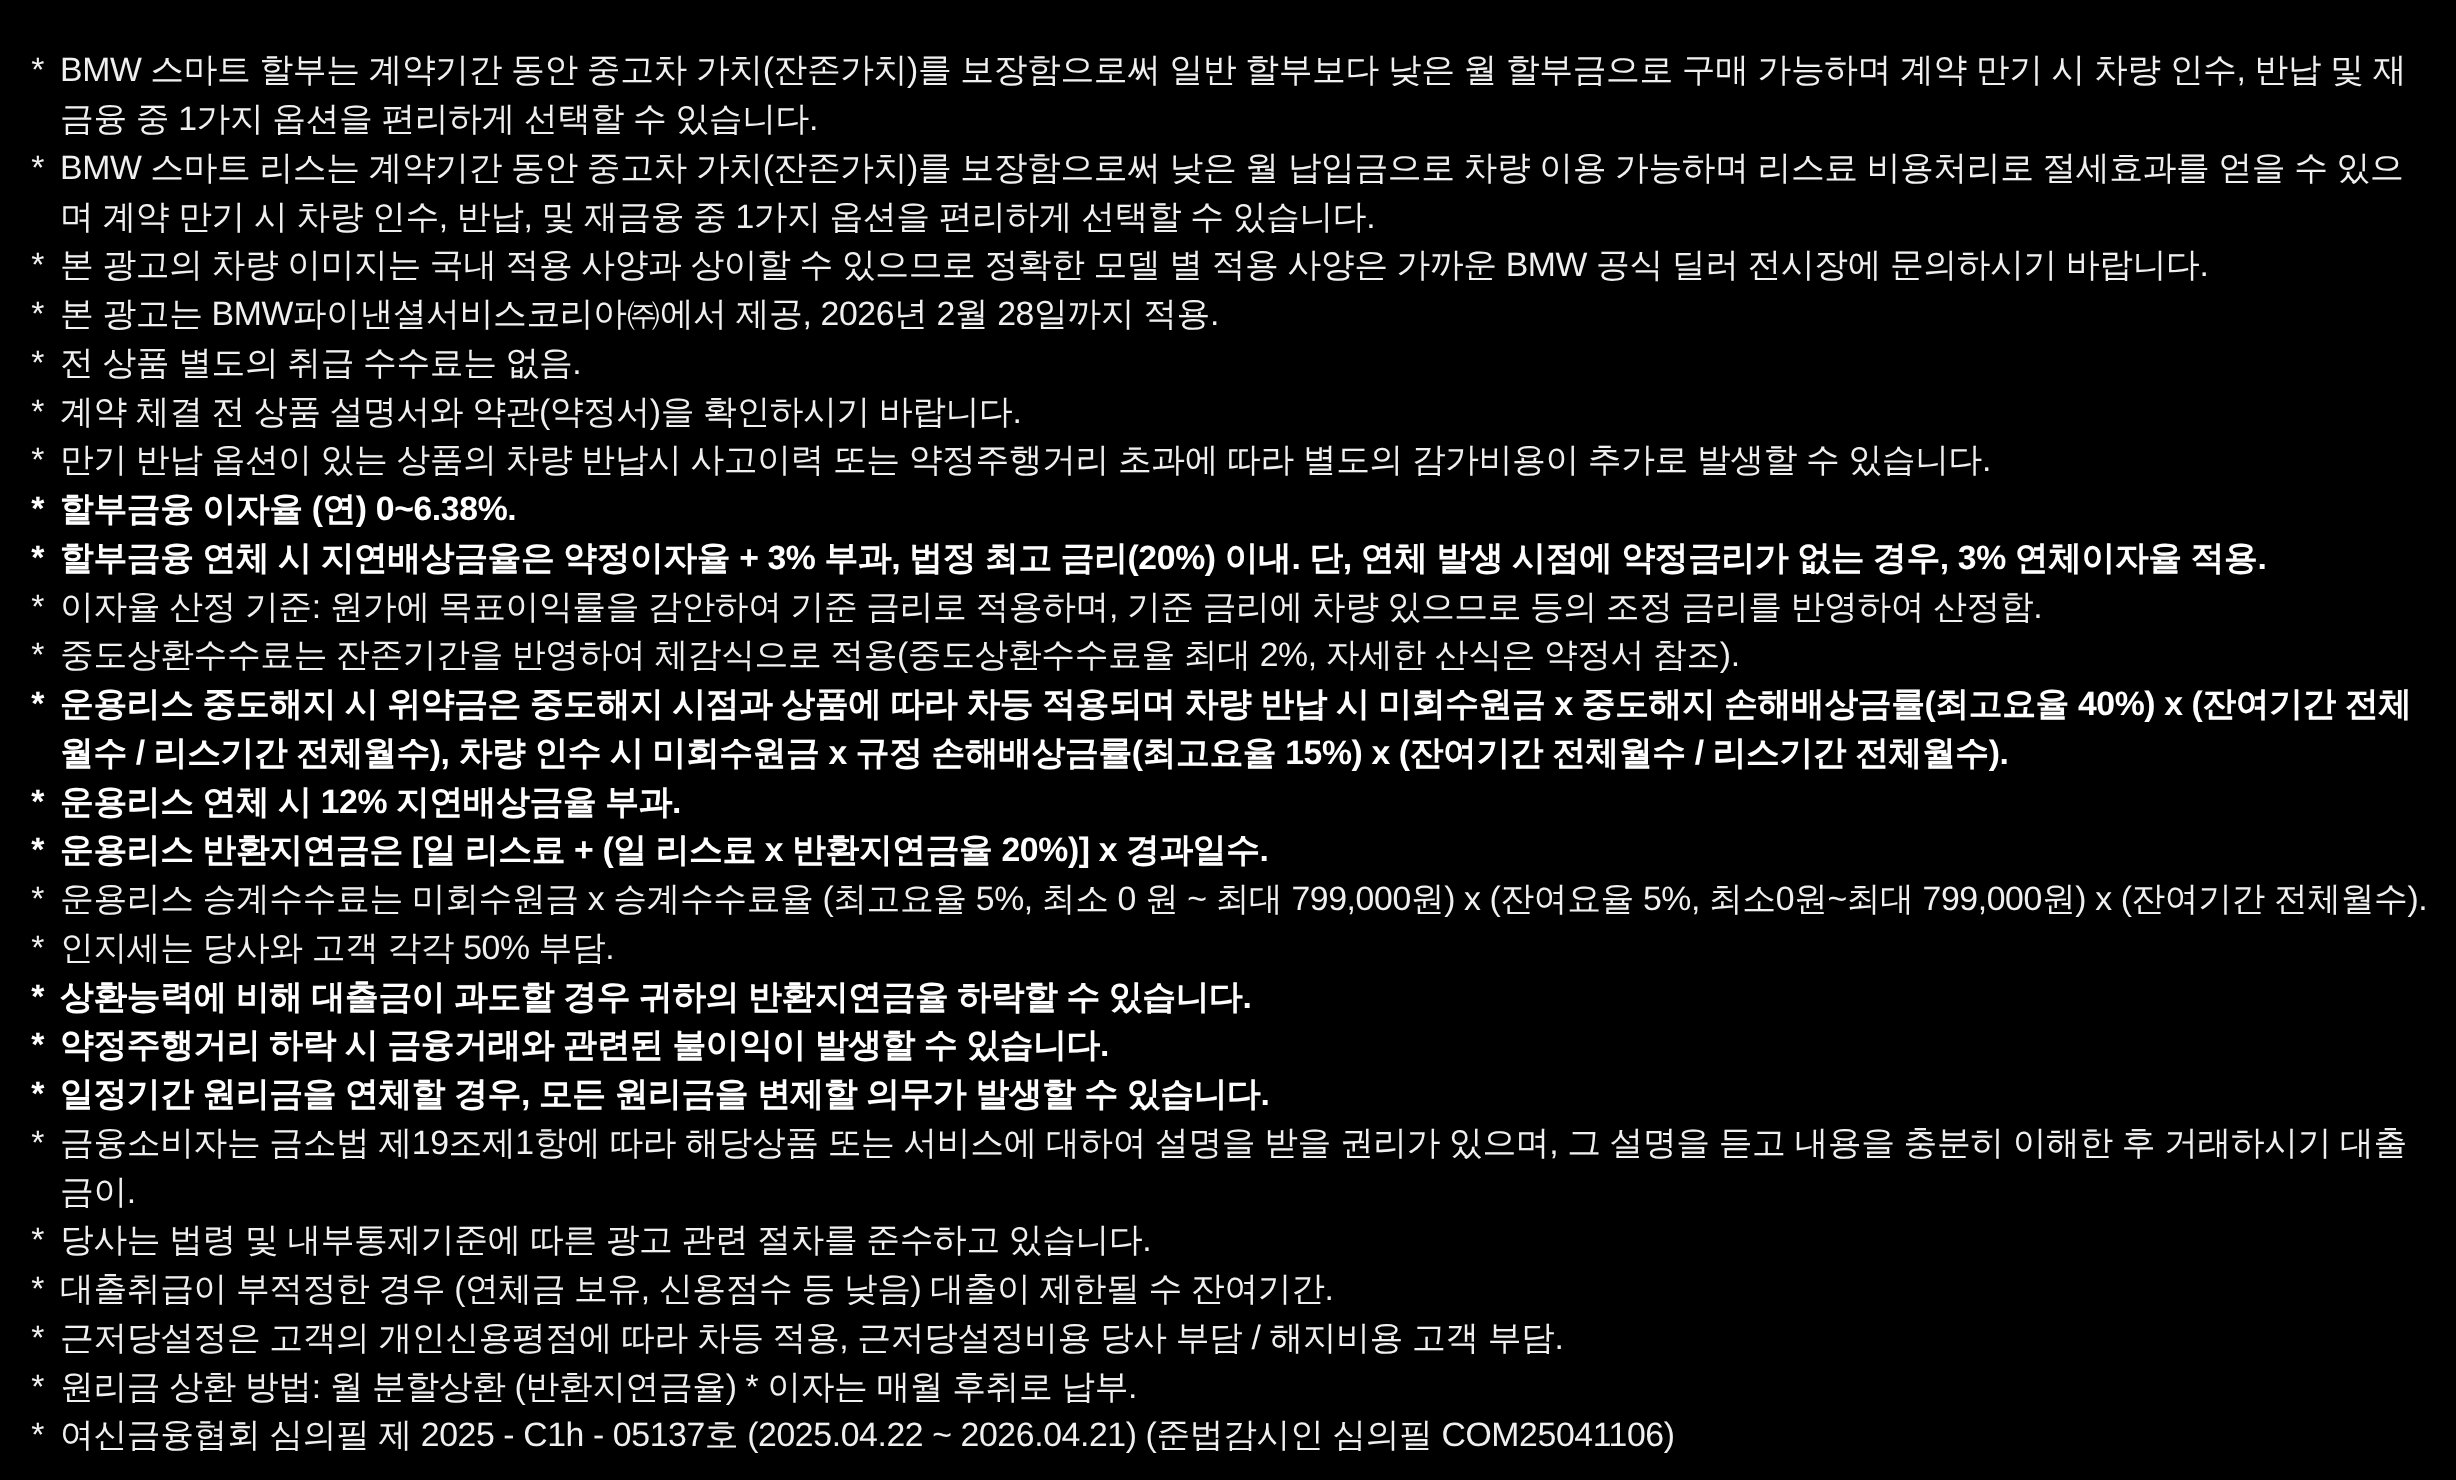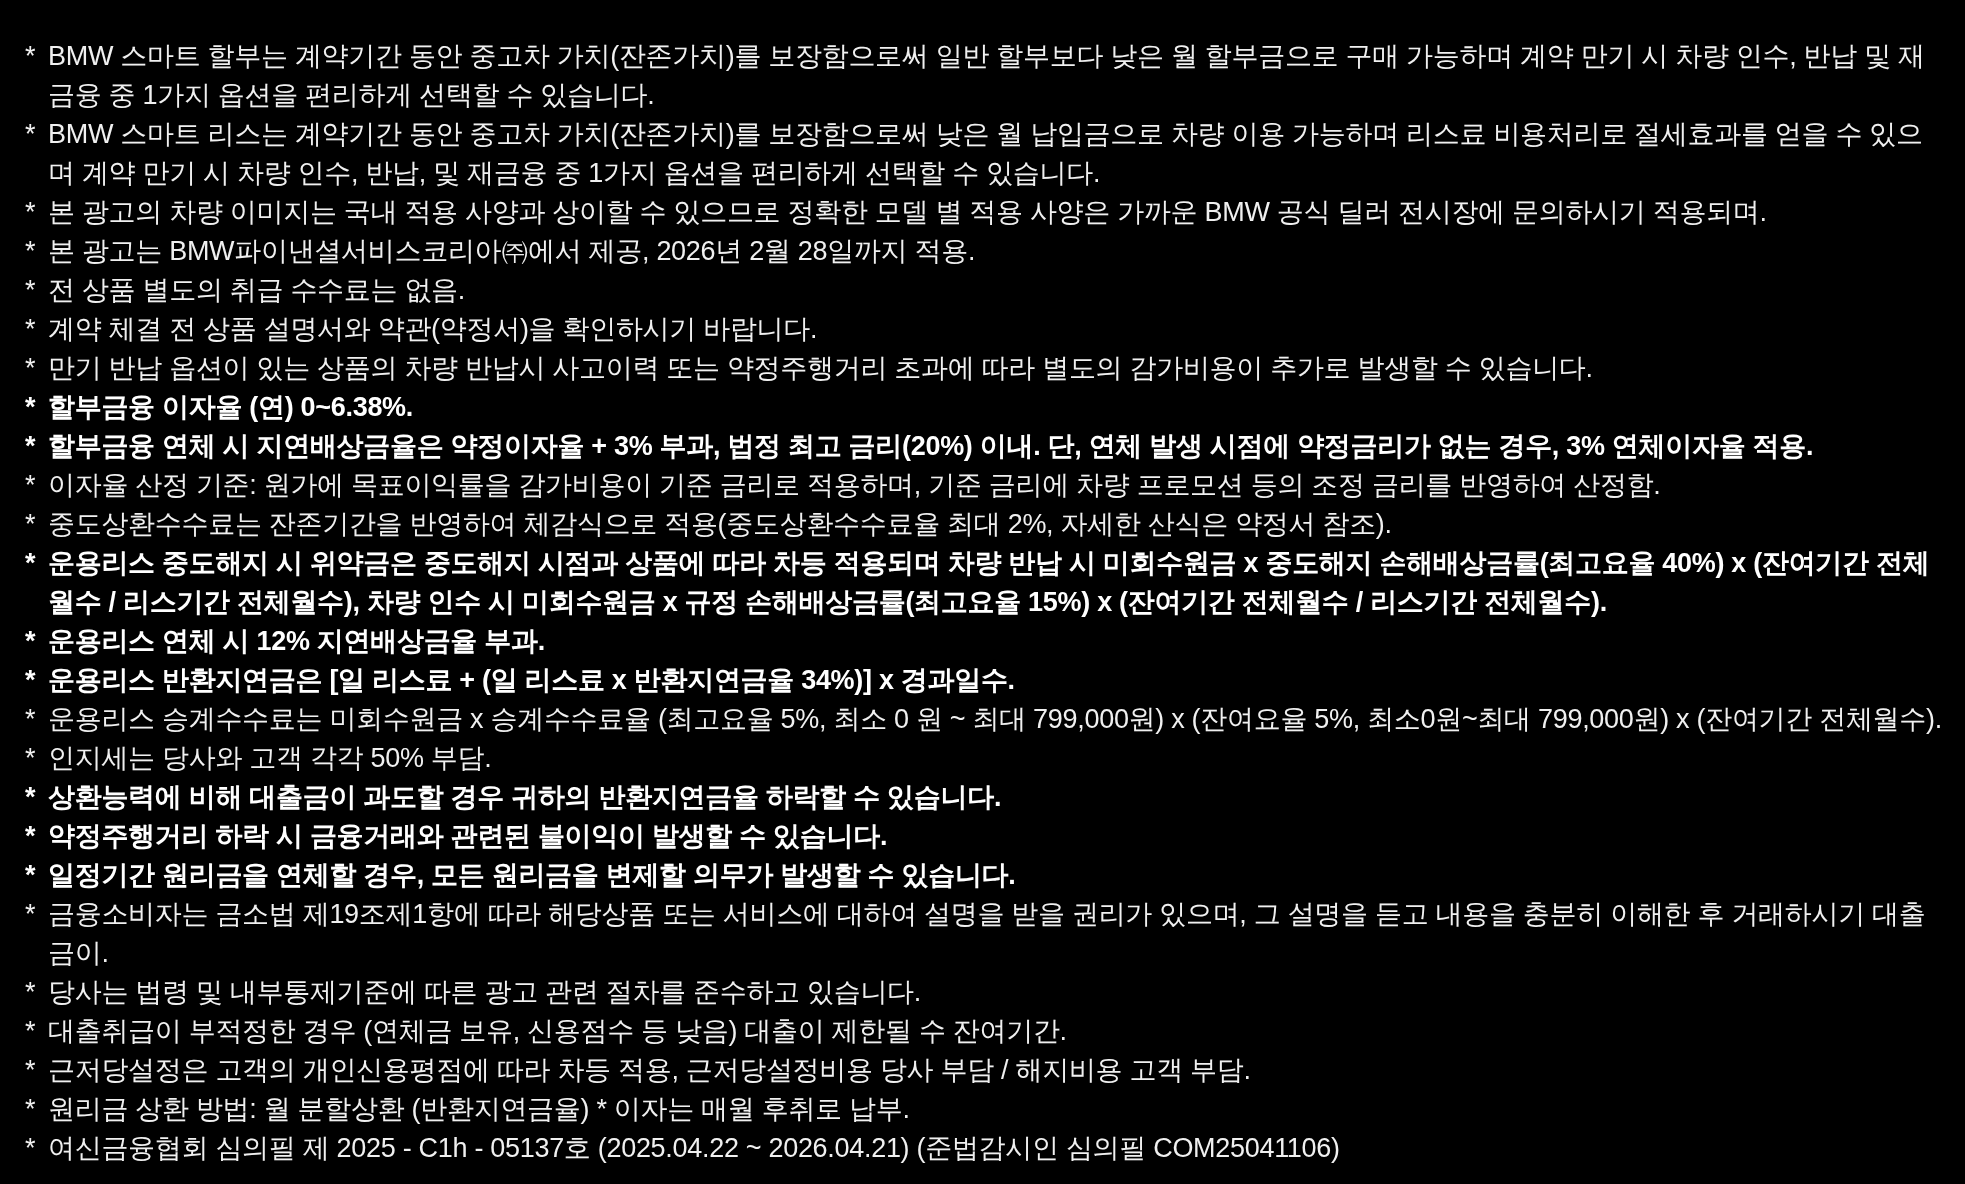--- a/index.html
+++ b/index.html
@@ -50,21 +50,21 @@
     <div class="notice">
       <span class="marker">*</span>
       <span class="text">BMW 스마트 할부는 계약기간 동안 중고차 가치(잔존가치)를 보장함으로써 일반 할부보다 낮은 월 할부금으로 구매 가능하며 계약 만기 시 차량 인수, 반납 및 재금융 중 1가지 옵션을 편리하게 선택할 수 있습니다.</span>
     </div>
     <div class="notice">
       <span class="marker">*</span>
       <span class="text">BMW 스마트 리스는 계약기간 동안 중고차 가치(잔존가치)를 보장함으로써 낮은 월 납입금으로 차량 이용 가능하며 리스료 비용처리로 절세효과를 얻을 수 있으며 계약 만기 시 차량 인수, 반납, 및 재금융 중 1가지 옵션을 편리하게 선택할 수 있습니다.</span>
     </div>
     <div class="notice">
       <span class="marker">*</span>
-      <span class="text">본 광고의 차량 이미지는 국내 적용 사양과 상이할 수 있으므로 정확한 모델 별 적용 사양은 가까운 BMW 공식 딜러 전시장에 문의하시기 적용되며.</span>
+      <span class="text">본 광고의 차량 이미지는 국내 적용 사양과 상이할 수 있으므로 정확한 모델 별 적용 사양은 가까운 BMW 공식 딜러 전시장에 문의하시기 바랍니다.</span>
     </div>
     <div class="notice">
       <span class="marker">*</span>
       <span class="text">본 광고는 BMW파이낸셜서비스코리아㈜에서 제공, 2026년 2월 28일까지 적용.</span>
     </div>
     <div class="notice">
       <span class="marker">*</span>
       <span class="text">전 상품 별도의 취급 수수료는 없음.</span>
     </div>
     <div class="notice">
@@ -78,37 +78,37 @@
     <div class="notice bold">
       <span class="marker">*</span>
       <span class="text">할부금융 이자율 (연) 0~6.38%.</span>
     </div>
     <div class="notice bold">
       <span class="marker">*</span>
       <span class="text">할부금융 연체 시 지연배상금율은 약정이자율 + 3% 부과, 법정 최고 금리(20%) 이내. 단, 연체 발생 시점에 약정금리가 없는 경우, 3% 연체이자율 적용.</span>
     </div>
     <div class="notice">
       <span class="marker">*</span>
-      <span class="text">이자율 산정 기준: 원가에 목표이익률을 감가비용이 기준 금리로 적용하며, 기준 금리에 차량 프로모션 등의 조정 금리를 반영하여 산정함.</span>
+      <span class="text">이자율 산정 기준: 원가에 목표이익률을 감안하여 기준 금리로 적용하며, 기준 금리에 차량 있으므로 등의 조정 금리를 반영하여 산정함.</span>
     </div>
     <div class="notice">
       <span class="marker">*</span>
       <span class="text">중도상환수수료는 잔존기간을 반영하여 체감식으로 적용(중도상환수수료율 최대 2%, 자세한 산식은 약정서 참조).</span>
     </div>
     <div class="notice bold">
       <span class="marker">*</span>
       <span class="text">운용리스 중도해지 시 위약금은 중도해지 시점과 상품에 따라 차등 적용되며 차량 반납 시 미회수원금 x 중도해지 손해배상금률(최고요율 40%) x (잔여기간 전체월수 / 리스기간 전체월수), 차량 인수 시 미회수원금 x 규정 손해배상금률(최고요율 15%) x (잔여기간 전체월수 / 리스기간 전체월수).</span>
     </div>
     <div class="notice bold">
       <span class="marker">*</span>
       <span class="text">운용리스 연체 시 12% 지연배상금율 부과.</span>
     </div>
     <div class="notice bold">
       <span class="marker">*</span>
-      <span class="text">운용리스 반환지연금은 [일 리스료 + (일 리스료 x 반환지연금율 34%)] x 경과일수.</span>
+      <span class="text">운용리스 반환지연금은 [일 리스료 + (일 리스료 x 반환지연금율 20%)] x 경과일수.</span>
     </div>
     <div class="notice">
       <span class="marker">*</span>
       <span class="text">운용리스 승계수수료는 미회수원금 x 승계수수료율 (최고요율 5%, 최소 0 원 ~ 최대 799,000원) x (잔여요율 5%, 최소0원~최대 799,000원) x (잔여기간 전체월수).</span>
     </div>
     <div class="notice">
       <span class="marker">*</span>
       <span class="text">인지세는 당사와 고객 각각 50% 부담.</span>
     </div>
     <div class="notice bold">

